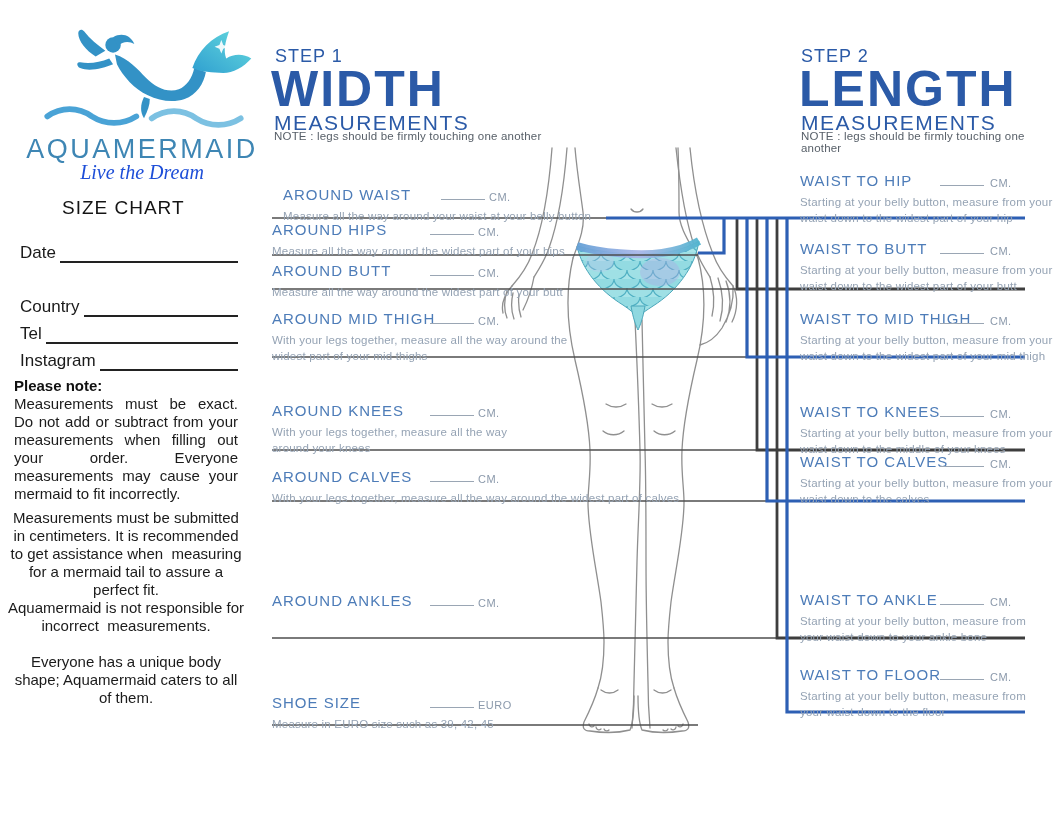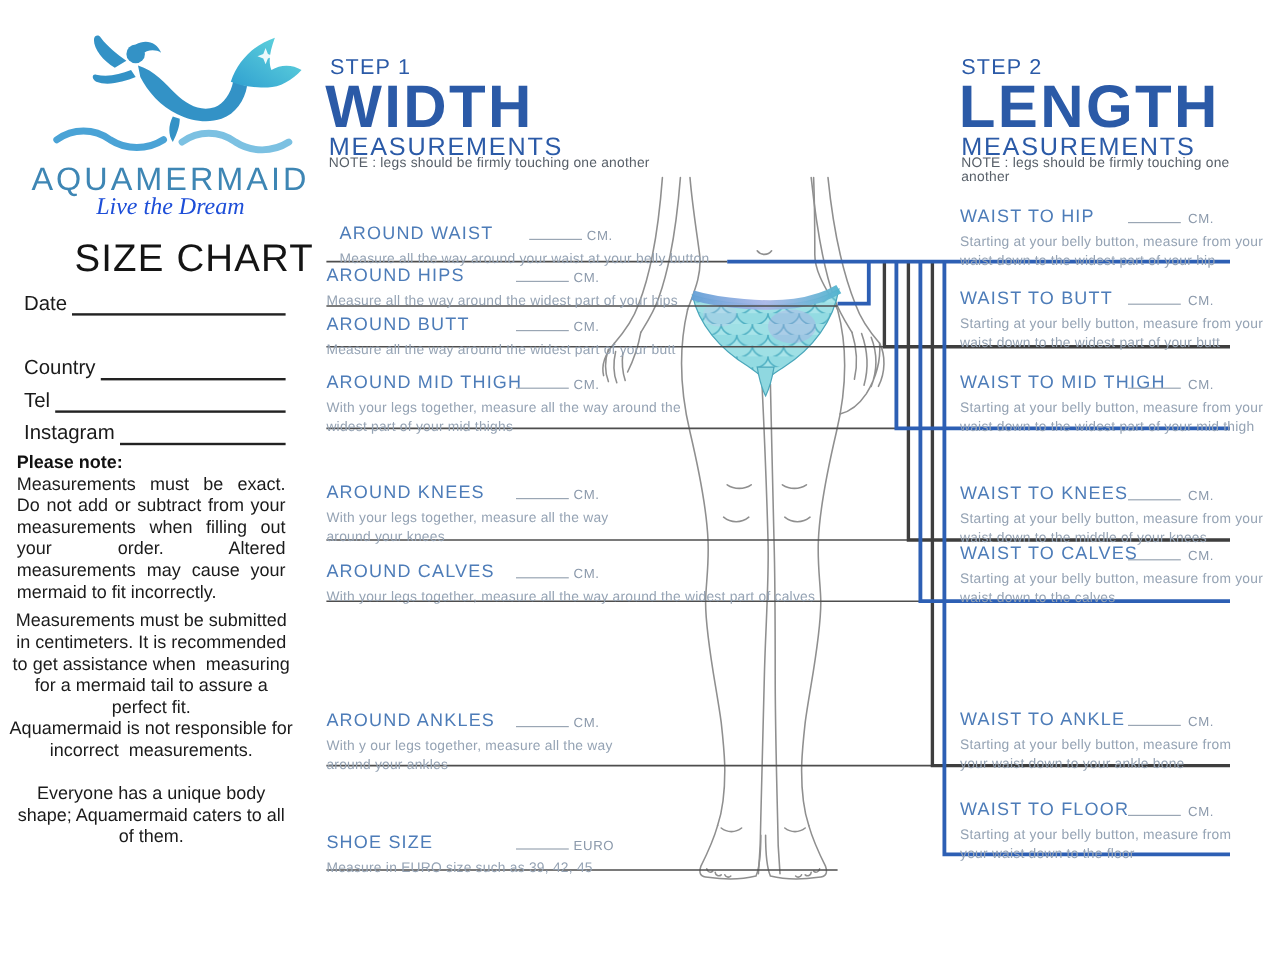--- a/index.html
+++ b/index.html
@@ -6,21 +6,21 @@
     font-family:"Liberation Sans",sans-serif;}
   .canvas{position:relative;width:1056px;height:816px;overflow:hidden;background:#fff;}
   .abs{position:absolute;}
   svg.overlay{position:absolute;left:0;top:0;pointer-events:none;}
 
   
   .brand{position:absolute;left:24px;top:134px;width:236px;text-align:center;
     font-size:27px;letter-spacing:2.5px;color:#3e86b4;font-weight:normal;}
   .tagline{position:absolute;left:24px;top:161px;width:236px;text-align:center;
     font-family:Liberation Serif, serif;font-style:italic;font-size:20px;color:#1d4ed8;}
-  .page-title{position:absolute;left:62px;top:197px;font-size:32px;letter-spacing:1px;
+  .page-title{position:absolute;left:62px;top:197px;font-size:19px;letter-spacing:1px;
     color:#141414;font-weight:500;}
   .form-row{position:absolute;left:20px;width:218px;height:23px;display:flex;align-items:flex-end;}
   .form-label{font-size:17px;color:#1a1a1a;padding-right:4px;white-space:nowrap;}
   .form-line{flex:1;border-bottom:2px solid #222;height:18px;}
   .note-head{position:absolute;left:14px;top:377px;font-size:15px;font-weight:bold;color:#111;}
   .para{position:absolute;font-size:15px;line-height:18px;color:#1b1b1b;white-space:pre-wrap;}
   .para.j{text-align:justify;text-align-last:left;}
   .para.c{text-align:center;}
 
   
@@ -154,21 +154,21 @@
   <div class="form-row" style="top:348px">
     <span class="form-label">Instagram</span>
     <span class="form-line"></span>
   </div>
   <div class="form-row" style="top:321px">
     <span class="form-label">Tel</span>
     <span class="form-line"></span>
   </div>
 
   <div class="note-head">Please note:</div>
-  <div class="para j" style="left:14px;top:395px;width:224px">Measurements must be exact. Do not add or subtract from your measurements when filling out your order. Altered measurements may cause your mermaid to fit incorrectly.</div>
+  <div class="para j" style="left:14px;top:395px;width:224px">Measurements must be exact. Do not add or subtract from your measurements when filling out your order. Everyone measurements may cause your mermaid to fit incorrectly.</div>
   <div class="para c" style="left:8px;top:509px;width:236px">Measurements must be submitted in centimeters. It is recommended to get assistance when  measuring for a mermaid tail to assure a perfect fit.</div>
   <div class="para c" style="left:8px;top:599px;width:236px">Aquamermaid is not responsible for incorrect  measurements.</div>
   <div class="para c" style="left:8px;top:653px;width:236px">Everyone has a unique body shape; Aquamermaid caters to all of them.</div>
 
   <div class="step" style="left:275px;top:46px">STEP 1</div>
   <div class="big-title" style="left:271px;top:66px">WIDTH</div>
   <div class="sub-title" style="left:274px;top:111px">MEASUREMENTS</div>
   <div class="note-line" style="left:274px;top:130px">NOTE : legs should be firmly touching one another</div>
 
   <div class="m-item c" style="left:283px;top:186px;width:330px">
@@ -218,21 +218,20 @@
         <span class="m-unit">CM.</span>
       </div>
     <div class="m-desc">With your legs together, measure all the way around the widest part of calves</div>
   </div>
   <div class="m-item c" style="left:272px;top:592px;width:245px">
     <div class="m-head">
         <span class="m-title">AROUND ANKLES</span>
         <span class="m-blank"></span>
         <span class="m-unit">CM.</span>
       </div>
-    <div class="m-desc">With y our legs together, measure all the way around your ankles</div>
   </div>
   <div class="m-item c" style="left:272px;top:694px;width:330px">
     <div class="m-head">
         <span class="m-title">SHOE SIZE</span>
         <span class="m-blank"></span>
         <span class="m-unit">EURO</span>
       </div>
     <div class="m-desc">Measure in EURO size such as 39, 42, 45</div>
   </div>
 

